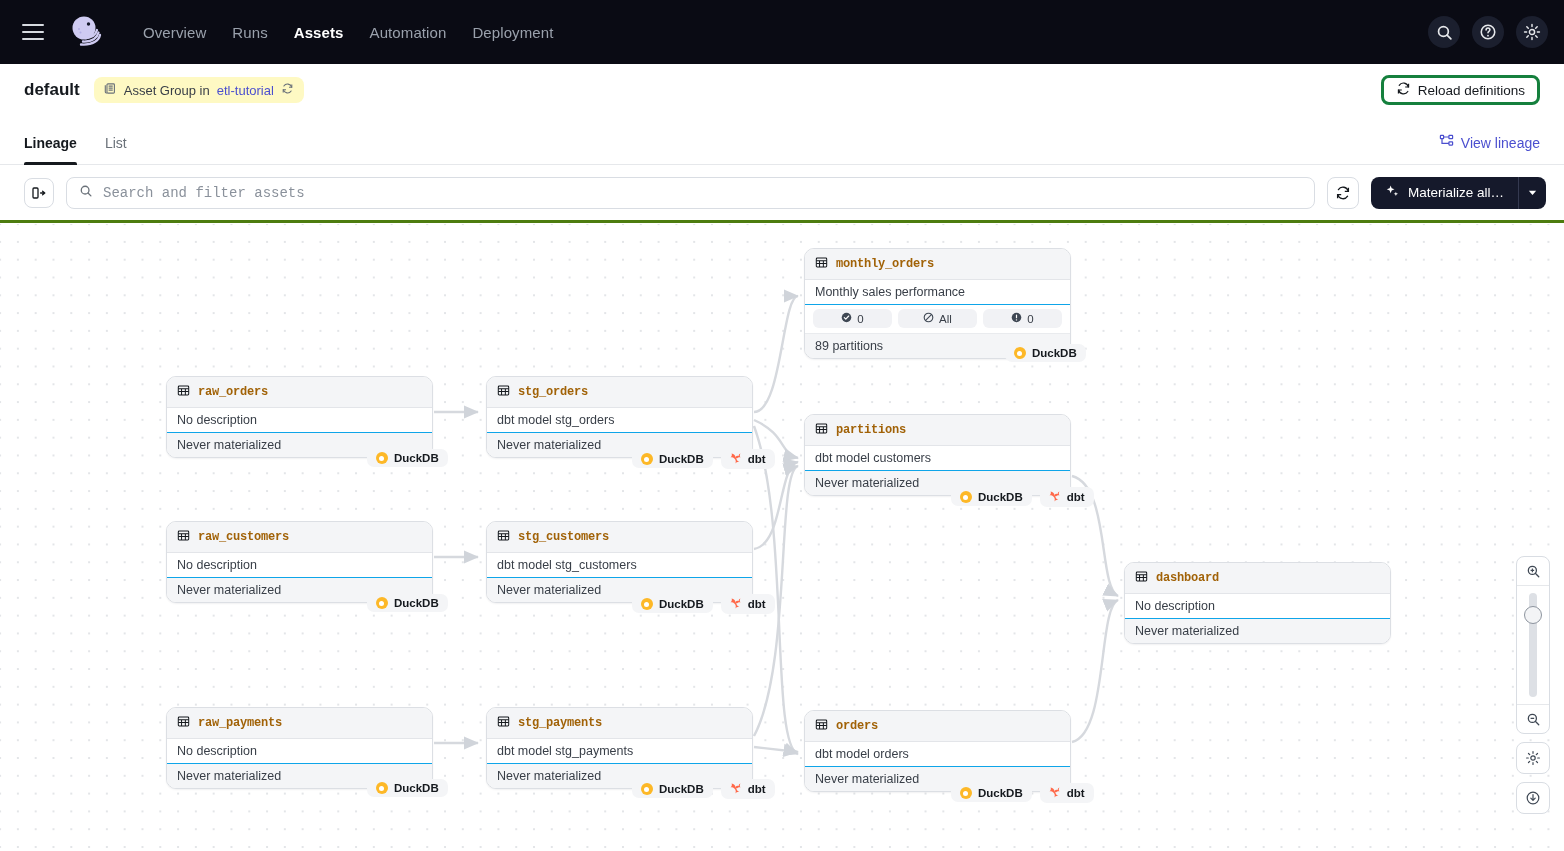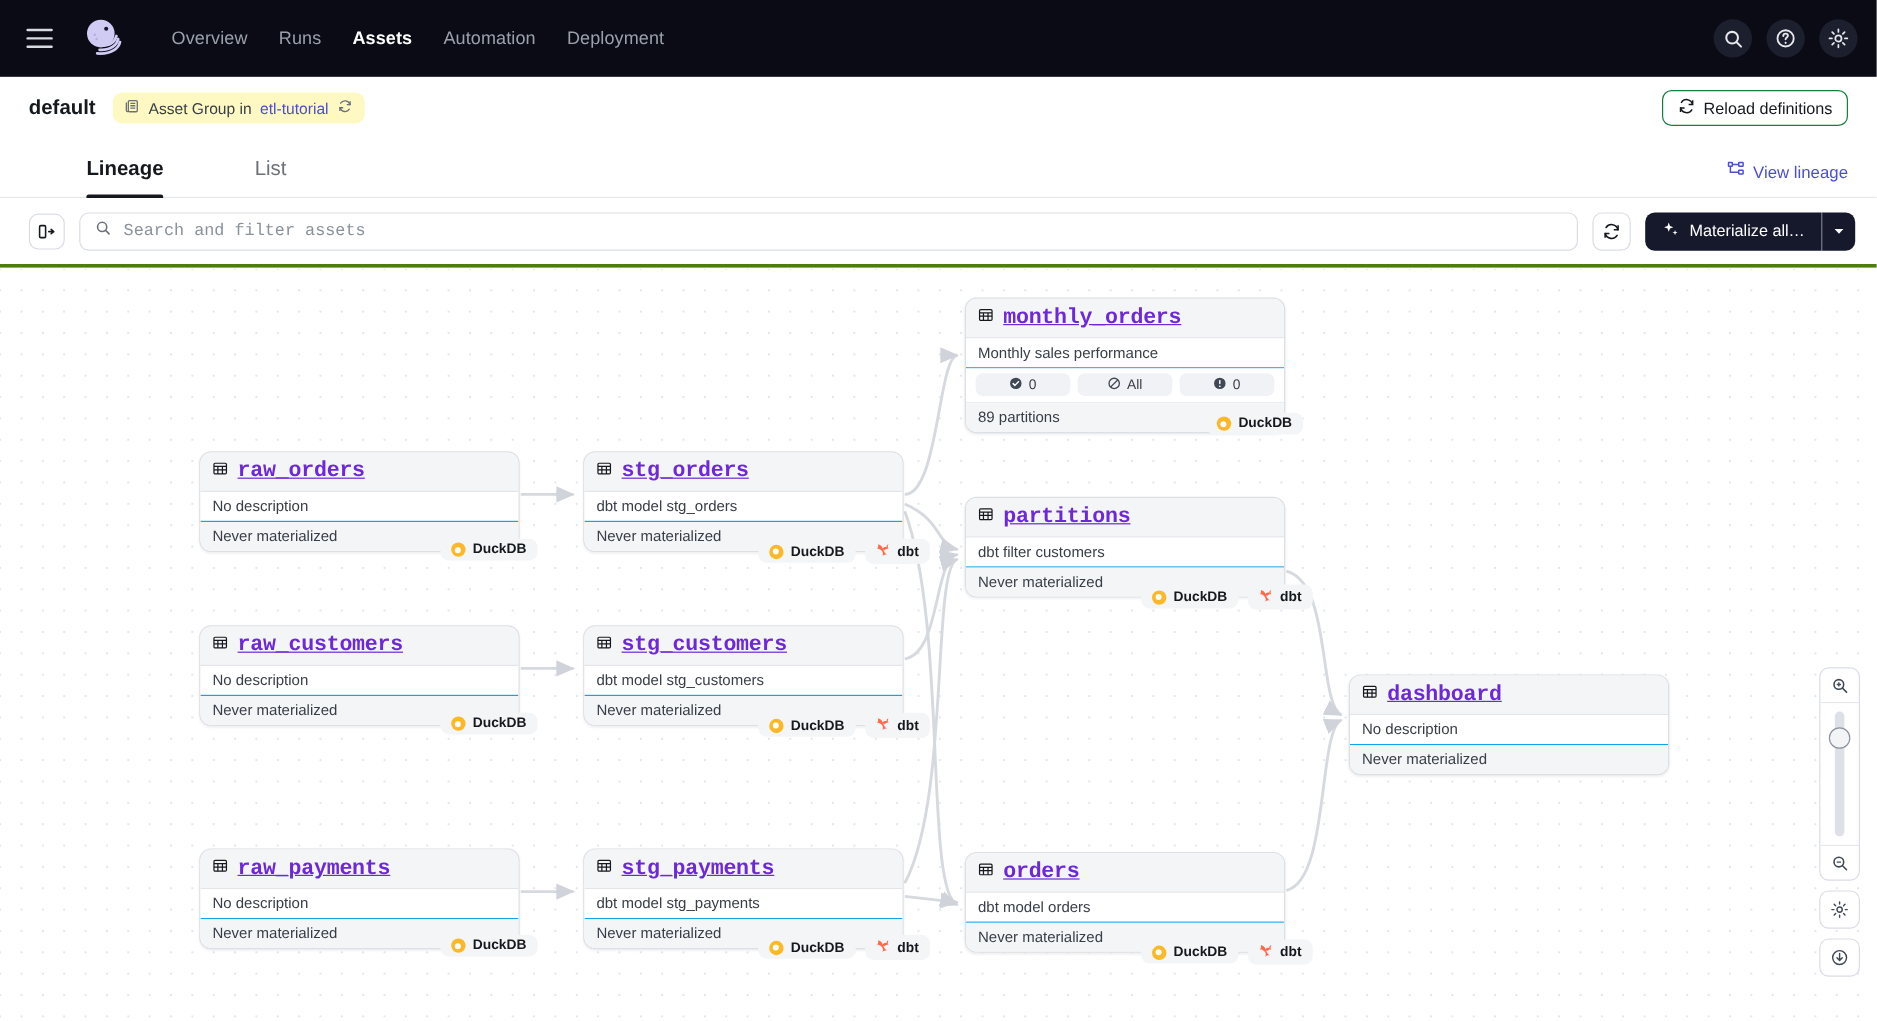--- a/index.html
+++ b/index.html
@@ -44,34 +44,34 @@
   #pagetitle { font-size: 17px; font-weight: 700; color:#15191E; }
   .group-chip {
     display:inline-flex; align-items:flex-end; gap:7px;
     background:#fef9c3; border-radius: 8px; padding: 5px 10px;
     margin-left: 14px; font-size: 13px; color:#383E47;
   }
   .group-chip .link { color:#4B4FCF; cursor:pointer; }
   #reload-btn {
     position:absolute; right: 24px; top: 11px;
     height: 30px; display:inline-flex; align-items:center; gap: 7px;
-    border: 1px solid #15803d; border-radius: 8px;
+    border: 3px solid #15803d; border-radius: 8px;
     background:#fff; padding: 0 12px; font-size: 13.5px; color:#15191E;
     cursor:pointer;
   }
 
   
   #tabsrow {
     height: 49px; padding: 0 24px; position:relative;
     border-bottom: 1px solid #E6E8EB;
     display:flex; align-items:flex-end;
   }
   .tab {
-    font-size: 17px; color:#6A7179; padding: 0 0 13px 0; margin-right: 28px;
-    cursor:pointer; position:relative;margin-left:48px;
+    font-size: 14px; color:#6A7179; padding: 0 0 13px 0; margin-right: 28px;
+    cursor:pointer; position:relative;
   }
   .tab.active { color:#15191E; font-weight: 700; }
   .tab.active::after {
     content:''; position:absolute; left:0; right:0; bottom:-1px;
     height: 3px; background:#15191E; border-radius: 2px 2px 0 0;
   }
   #viewlineage {
     position:absolute; right: 24px; bottom: 12px;
     display:inline-flex; align-items:center; gap:7px;
     color:#4B4FCF; font-size: 14px; cursor:pointer;
@@ -133,21 +133,21 @@
     box-shadow: 0 1px 2px rgba(16,22,26,.06);
     overflow: hidden;
     cursor: pointer;
   }
   .node-head {
     background:#F4F5F7;
     padding: 6px 10px;
     display:flex; align-items:center; gap: 8px;
     border-bottom: 1px solid #E3E5E9;
   }
-  .node-title { font-family:"Liberation Mono", monospace; font-size: 18px; font-weight: 700; color:#6d28d9; letter-spacing: -.2px; text-decoration: underline; }
+  .node-title { font-family:"Liberation Mono", monospace; font-size: 12px; font-weight: 700; color:#a16207; letter-spacing: -.2px; }
   .node-desc {
     padding: 5px 10px; font-size: 12.5px; color:#383E47;
     background:#fff; border-bottom: 1px solid #0ea5e9;
     white-space:nowrap; overflow:hidden; text-overflow:ellipsis;
   }
   .node-status {
     padding: 5px 10px; font-size: 12.5px; color:#383E47; background:#F4F5F7;
   }
   .node-partrow {
     display:flex; gap: 6px; padding: 4px 8px 5px 8px; background:#fff;
@@ -476,21 +476,21 @@
   <div class="node" style="left:804px; top:190px;">
     <div class="node-head">
       <span>
         <svg width="13" height="13" viewBox="0 0 14 14" fill="none" stroke="#15191E" stroke-width="1.1">
             <rect x="1.4" y="2.2" width="11.2" height="9.6" rx="1"></rect>
             <path d="M1.4 5.1h11.2M1.4 8.1h11.2M4.9 5.1v6.7M9 5.1v6.7"></path>
           </svg>
       </span>
       <span class="node-title">partitions</span>
     </div>
-    <div class="node-desc">dbt filter customers</div>
+    <div class="node-desc">dbt model customers</div>
     <div class="node-status">Never materialized</div>
   </div>
   <div class="node-tags" style="left:951px; top:263px;">
     <div class="tag">
       <span class="duck-dot"></span>
       <span>DuckDB</span>
     </div>
     <div class="tag">
       <span>
         <svg width="12" height="12" viewBox="0 0 12 12">

